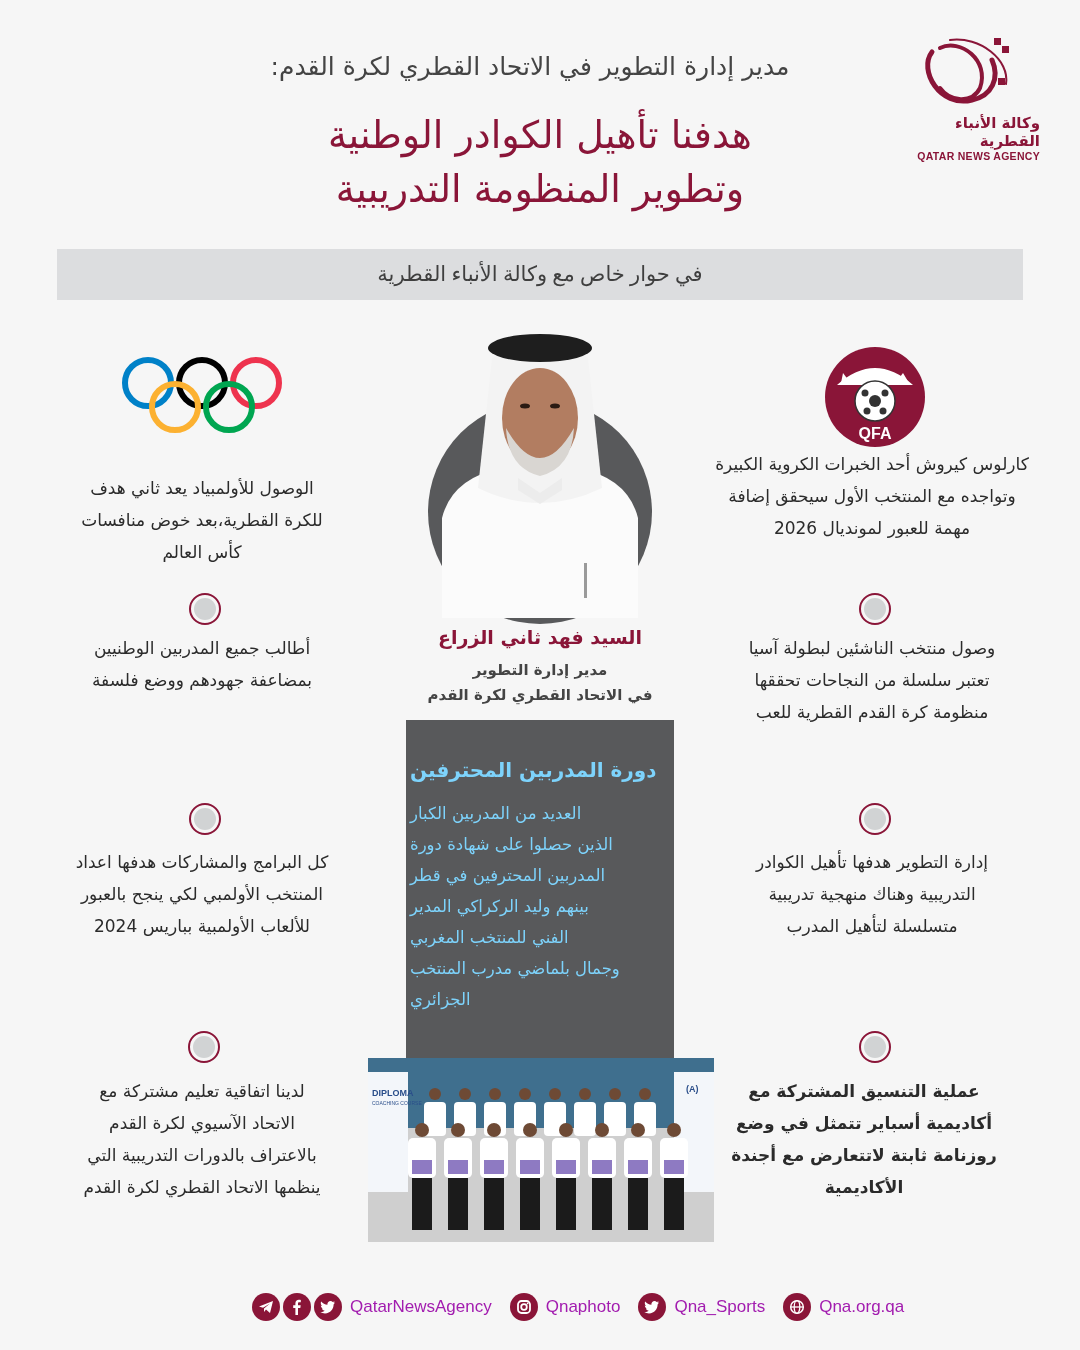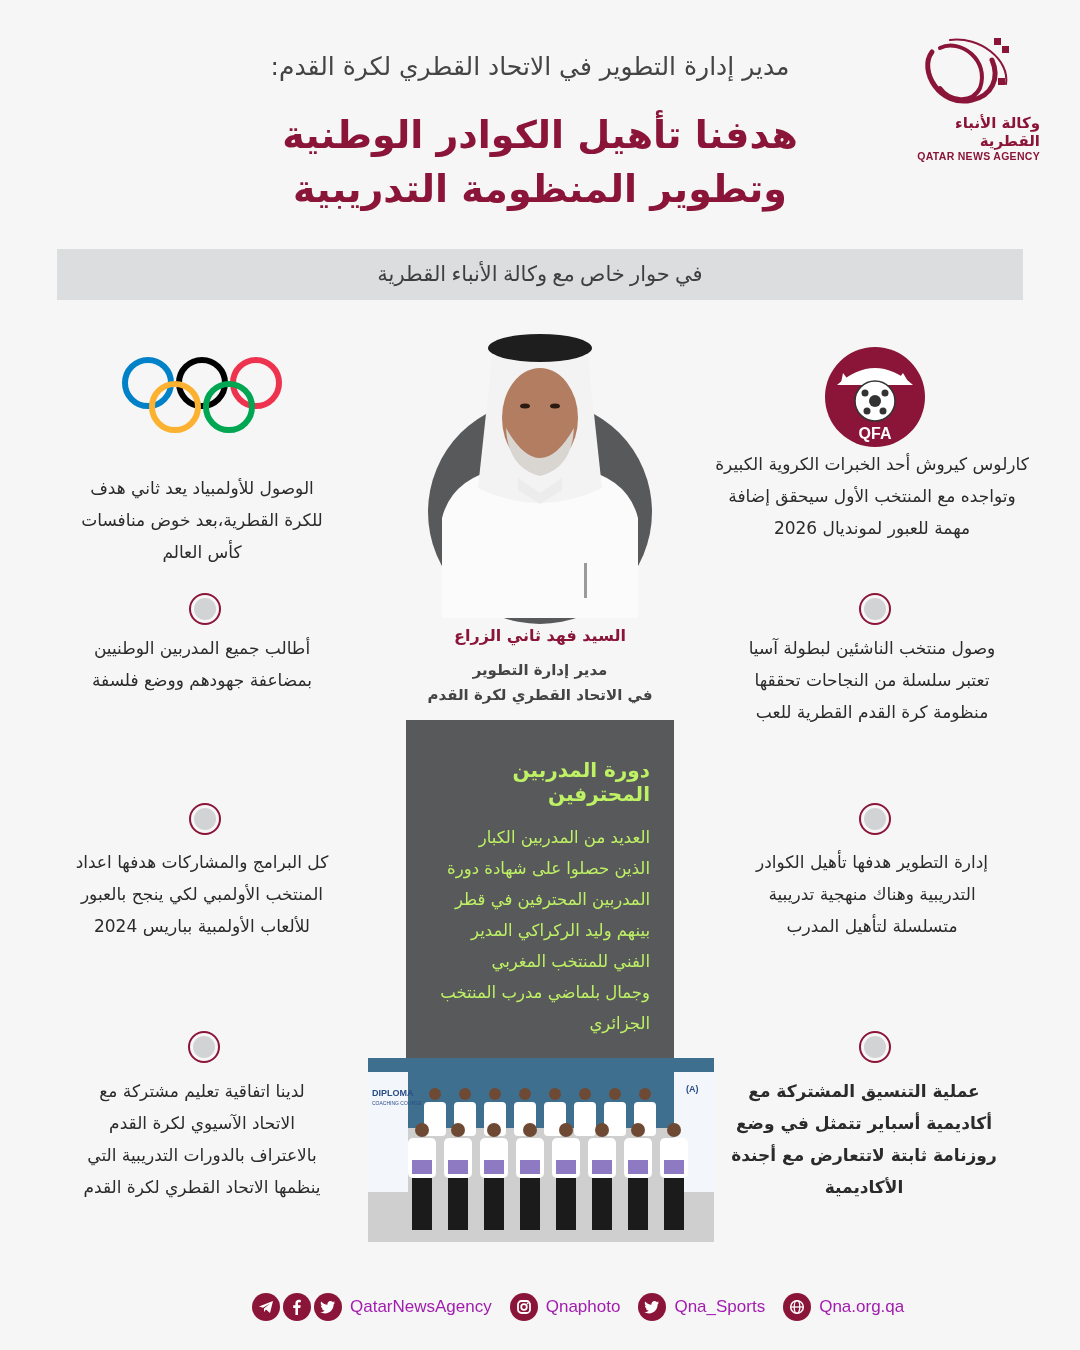--- a/index.html
+++ b/index.html
@@ -8,34 +8,34 @@
 
   .abs { position:absolute; }
 
   
   .logo { left:900px; top:30px; width:140px; height:130px; text-align:right; }
   .logo svg { display:block; margin:0 auto; }
   .logo-ar { font-size:15px; font-weight:bold; color:#8a1538; line-height:18px; margin-top:4px; }
   .logo-en { font-size:10.5px; font-weight:bold; color:#8a1538; letter-spacing:0.3px; direction:ltr; font-family:"Liberation Sans", sans-serif; }
 
   .subtitle { left:160px; top:52px; width:740px; text-align:center; font-size:25px; color:#444; }
-  .title { left:120px; top:108px; width:840px; text-align:center; font-size:38px; font-weight:bold; color:#8a1538; line-height:54px; }
+  .title { left:120px; top:108px; width:840px; text-align:center; font-size:38px; font-weight:normal; color:#8a1538; line-height:54px; }
 
   .banner { left:57px; top:249px; width:966px; height:51px; background:#dcdddf; display:flex; align-items:center; justify-content:center; font-size:21px; color:#3f3f3f;font-family:Liberation Serif, serif; }
 
   
   .portrait-bg { left:428px; top:400px; width:224px; height:224px; border-radius:50%; background:#58595b; }
   .portrait { left:432px; top:318px; width:216px; height:300px; overflow:hidden; }
   .portrait svg { display:block; }
 
-  .person-name { left:400px; top:626px; width:280px; text-align:center; font-size:16px; font-weight:bold; color:#8a1538; }
+  .person-name { left:400px; top:626px; width:280px; text-align:center; font-size:19px; font-weight:bold; color:#8a1538; }
   .person-role { left:400px; top:658px; width:280px; text-align:center; font-size:15px; color:#444; line-height:25px; font-weight:bold; }
 
   
-  .panel { left:406px; top:720px; width:268px; height:340px; background:#58595b; color:#bef264; text-align:right; padding:0 24px; }
+  .panel { left:406px; top:720px; width:268px; height:340px; background:#58595b; color:#7dd3fc; text-align:left; padding:0 4px; }
   .panel-title { font-size:20px; font-weight:bold; margin-top:38px; }
   .panel-body { font-size:16.5px; line-height:31px; margin-top:16px; }
 
   .photo { left:368px; top:1058px; width:346px; height:184px; background:#ef4444; overflow:hidden; }
 
   
   .col-text { text-align:center; font-size:17px; line-height:32px; color:#2b2b2b; }
   .bullet { width:32px; height:32px; border-radius:50%; border:2.5px solid #8a1538; background:#f6f6f6; display:flex; align-items:center; justify-content:center; }
   .bullet span { width:22px; height:22px; border-radius:50%; background:#d1d3d4; display:block; }
 

